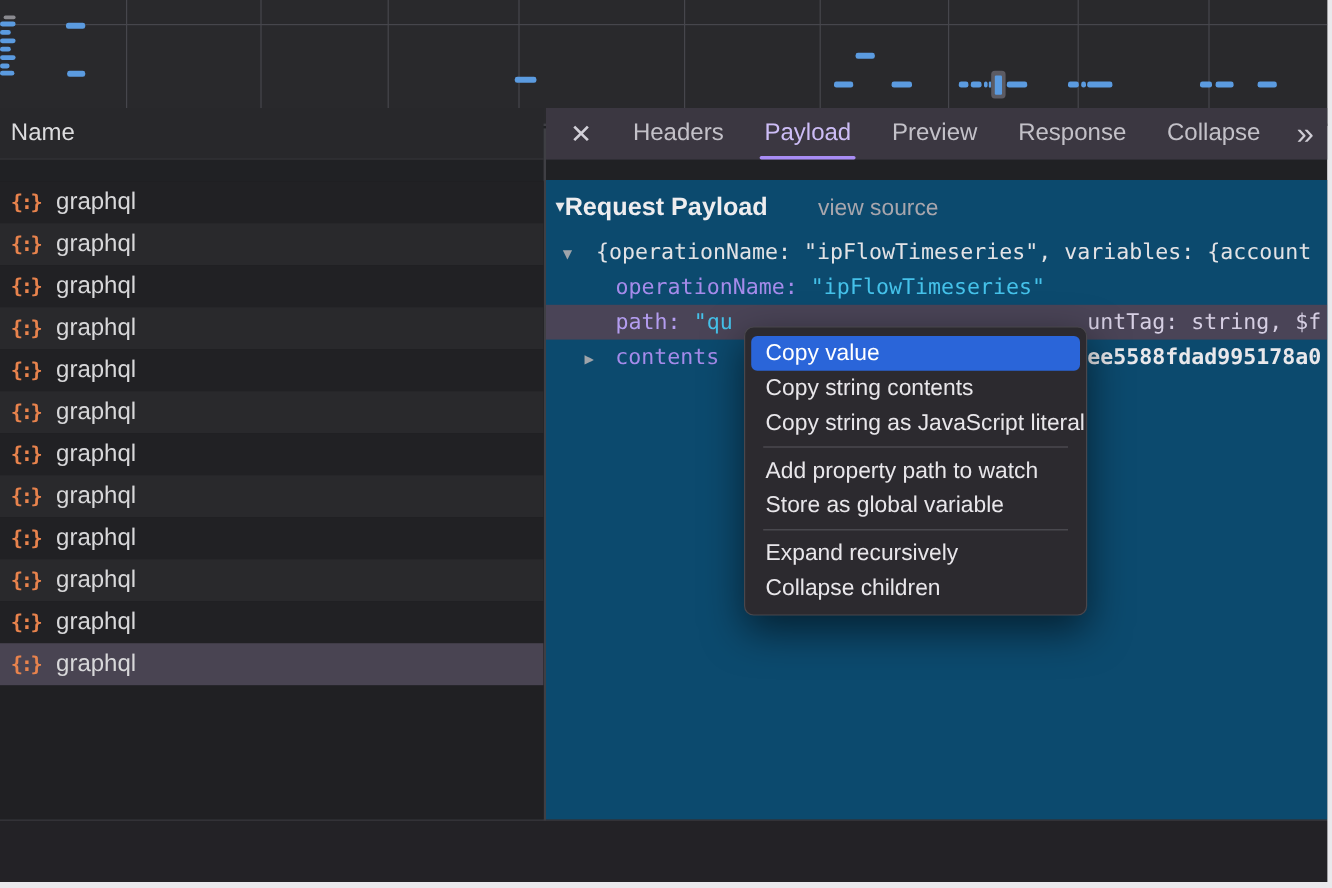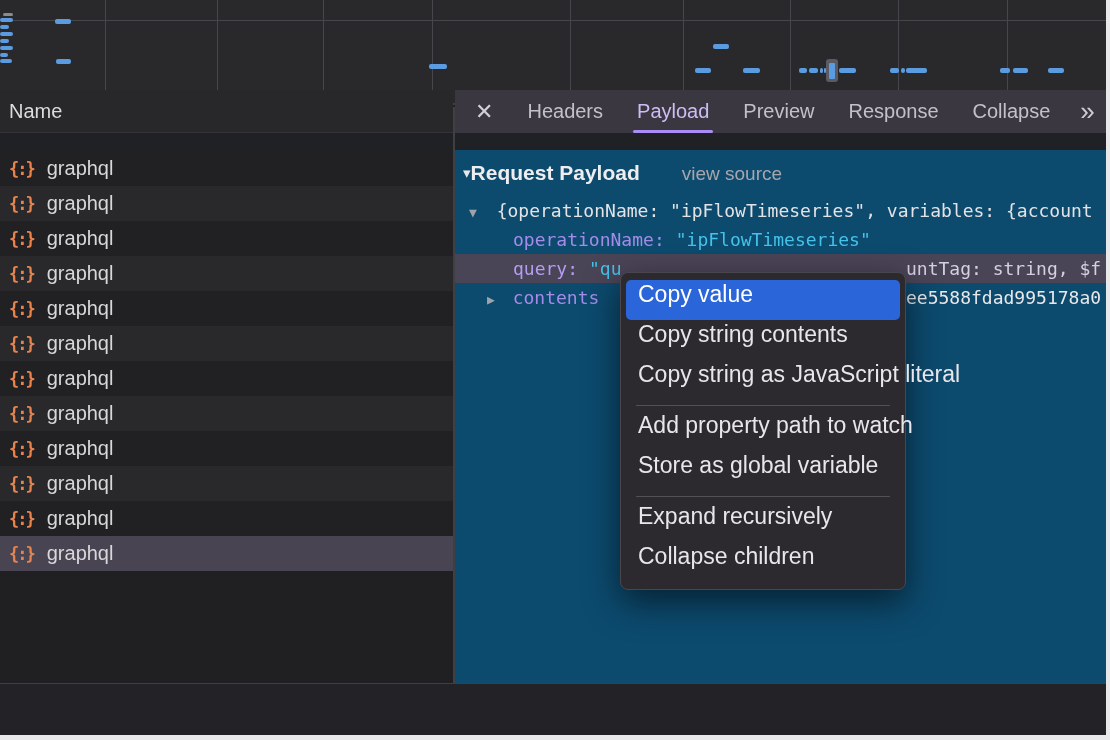--- a/index.html
+++ b/index.html
@@ -44,29 +44,29 @@
   .tree { position:absolute; left:0; top:46px; width:651px; font-family:"DejaVu Sans Mono", monospace; font-size:18px; }
   .tree-row { position:relative; height:29px; line-height:29px; white-space:nowrap; overflow:hidden; }
   .tree-row.selected { background:#4a4457; }
   .t-arrow { color:#9fa4aa; font-size:13px; display:inline-block; }
   .mono-white { color:#e3e3e6; }
   .key { color:#a58bea; }
   .key-sel { color:#b49df0; }
   .str { color:#45c2ea; }
   .frag-right { position:absolute; left:451px; top:0; }
   .frag-pale { color:#d6cfe3; }
-  .frag-white { color:#e9e8eb; }
+  .frag-white { color:#e9e8eb;font-weight:bold; }
 
   
   .bottom-divider { position:absolute; left:0; top:683px; width:1106px; height:1px; background:#3e3e43; }
   .bottom-empty { position:absolute; left:0; top:684px; width:1106px; height:51px; background:#232226; }
 
   
   .menu { position:absolute; left:620px; top:272px; width:286px; background:#2c2a2f; border:1px solid #49474d; border-radius:8px; padding:7px 0; box-shadow:0 12px 34px rgba(0,0,0,.55); z-index:10; }
-  .menu-item { height:40px; line-height:29px; color:#e8e6ea; font-size:23px; padding-left:17px; white-space:nowrap; }
+  .menu-item { height:29px; line-height:29px; color:#e8e6ea; font-size:19px; padding-left:17px; white-space:nowrap; }
   .menu-item.highlighted { background:#2a65d9; color:#ffffff; border-radius:5px; margin:0 5px; padding-left:12px; }
   .menu-sep { height:1px; background:#525056; margin:5px 15px; }
 </style>
 </head>
 <body>
 
 <div class="page">
   <div class="app">
 
     <div class="overview" id="overview">
@@ -182,21 +182,21 @@
       </div>
       <div class="tree">
         <div class="tree-row" style="padding-left:14px">
           <span class="t-arrow">▼</span>
           <span class="mono-white" style="margin-left:9px">{operationName: "ipFlowTimeseries", variables: {account</span>
         </div>
         <div class="tree-row" style="padding-left:58px">
           <span class="key">operationName:</span><span class="str" style="margin-left:11px">"ipFlowTimeseries"</span>
         </div>
         <div class="tree-row selected" style="padding-left:58px">
-          <span class="key-sel">query:</span><span class="str" style="margin-left:11px">"qu</span>
+          <span class="key-sel">path:</span><span class="str" style="margin-left:11px">"qu</span>
           <span class="frag-right frag-pale">untTag: string, $f</span>
         </div>
         <div class="tree-row" style="padding-left:32px">
           <span class="t-arrow">▶</span>
           <span class="key" style="margin-left:7px">contents</span>
           <span class="frag-right frag-white">ee5588fdad995178a0</span>
         </div>
       </div>
     </div>
 

